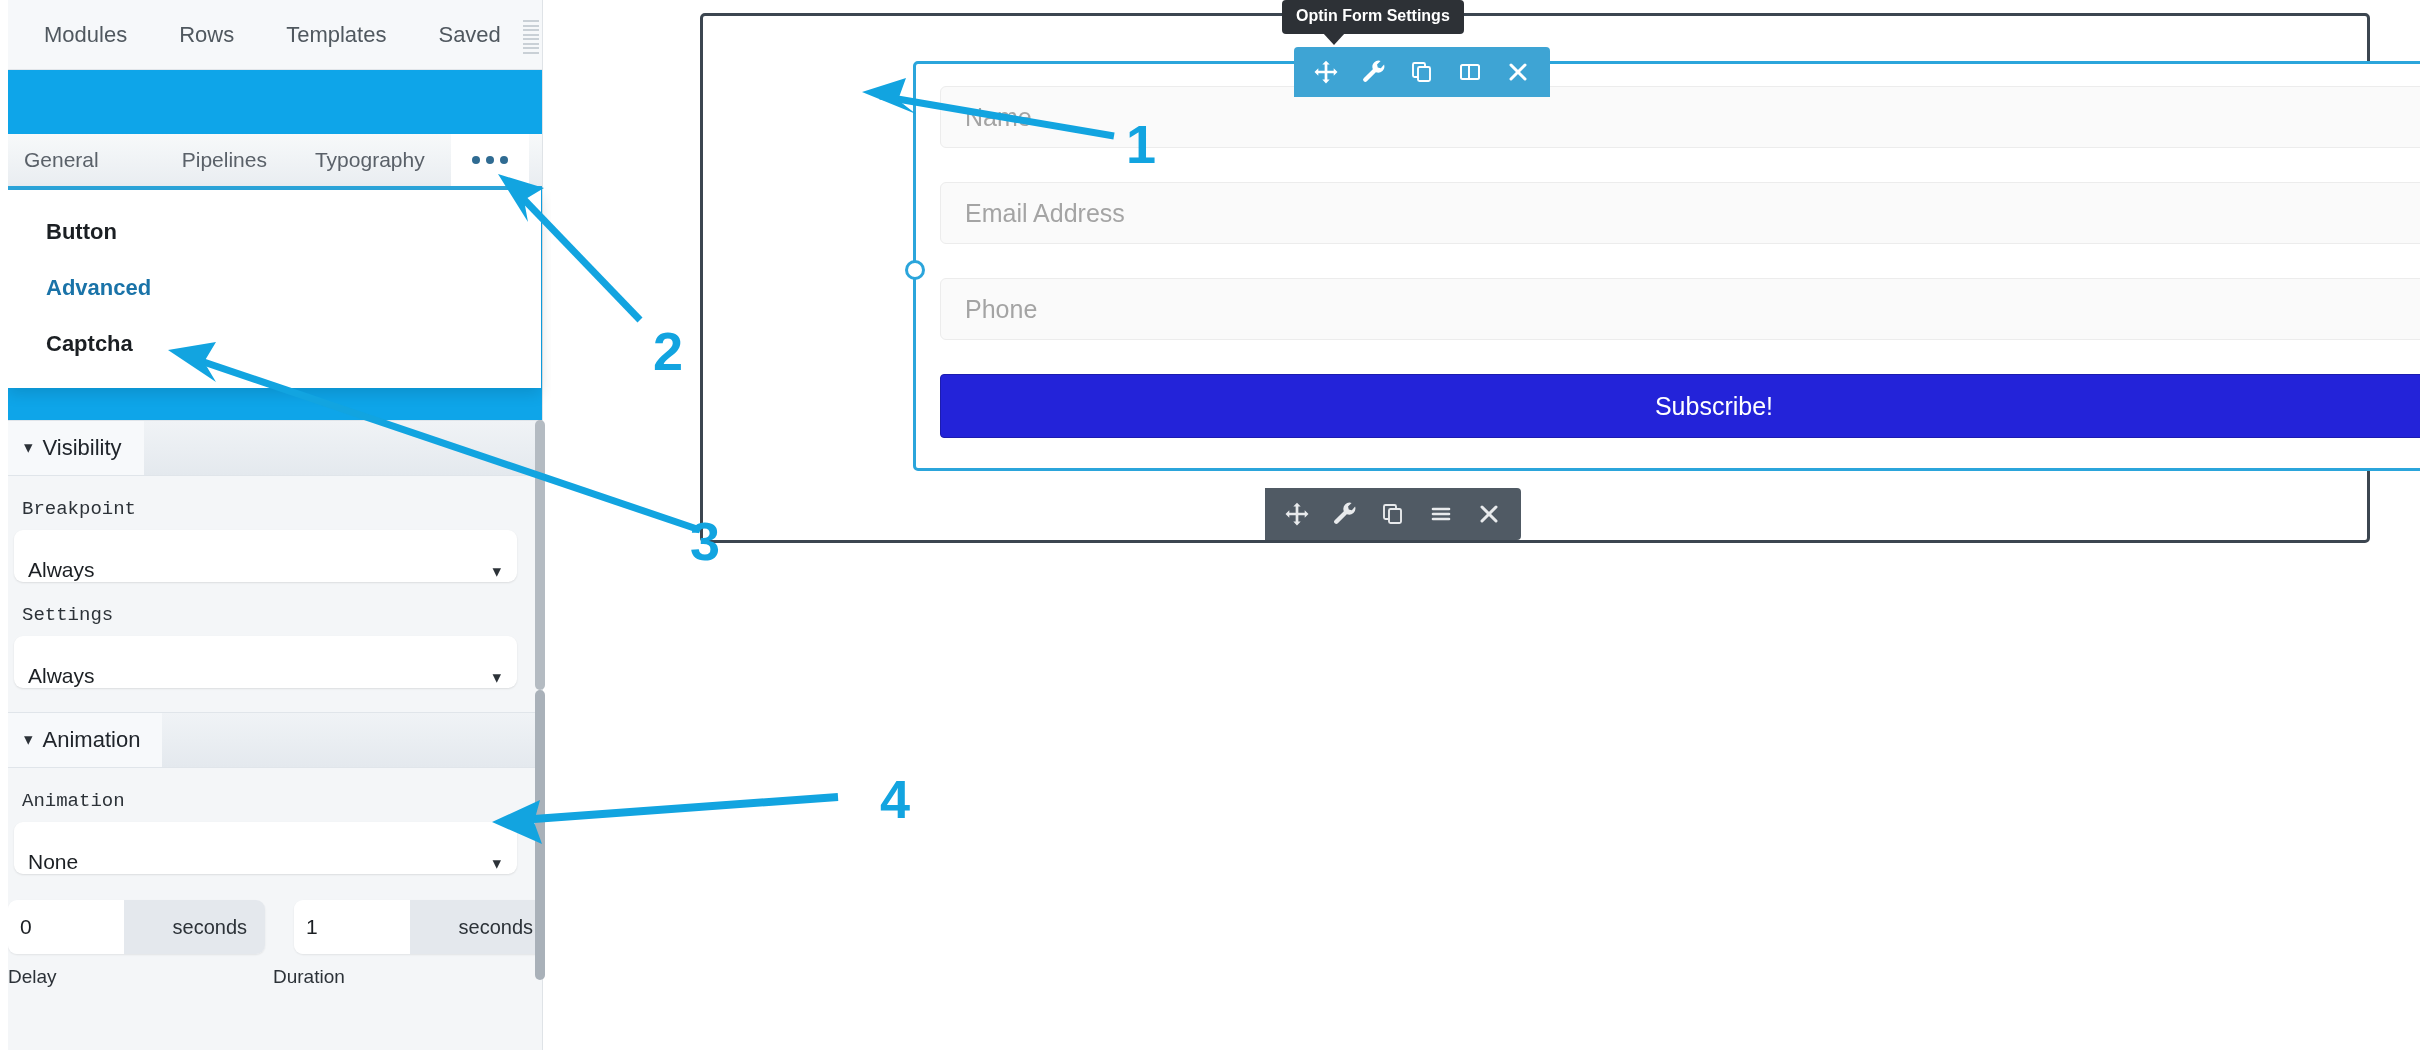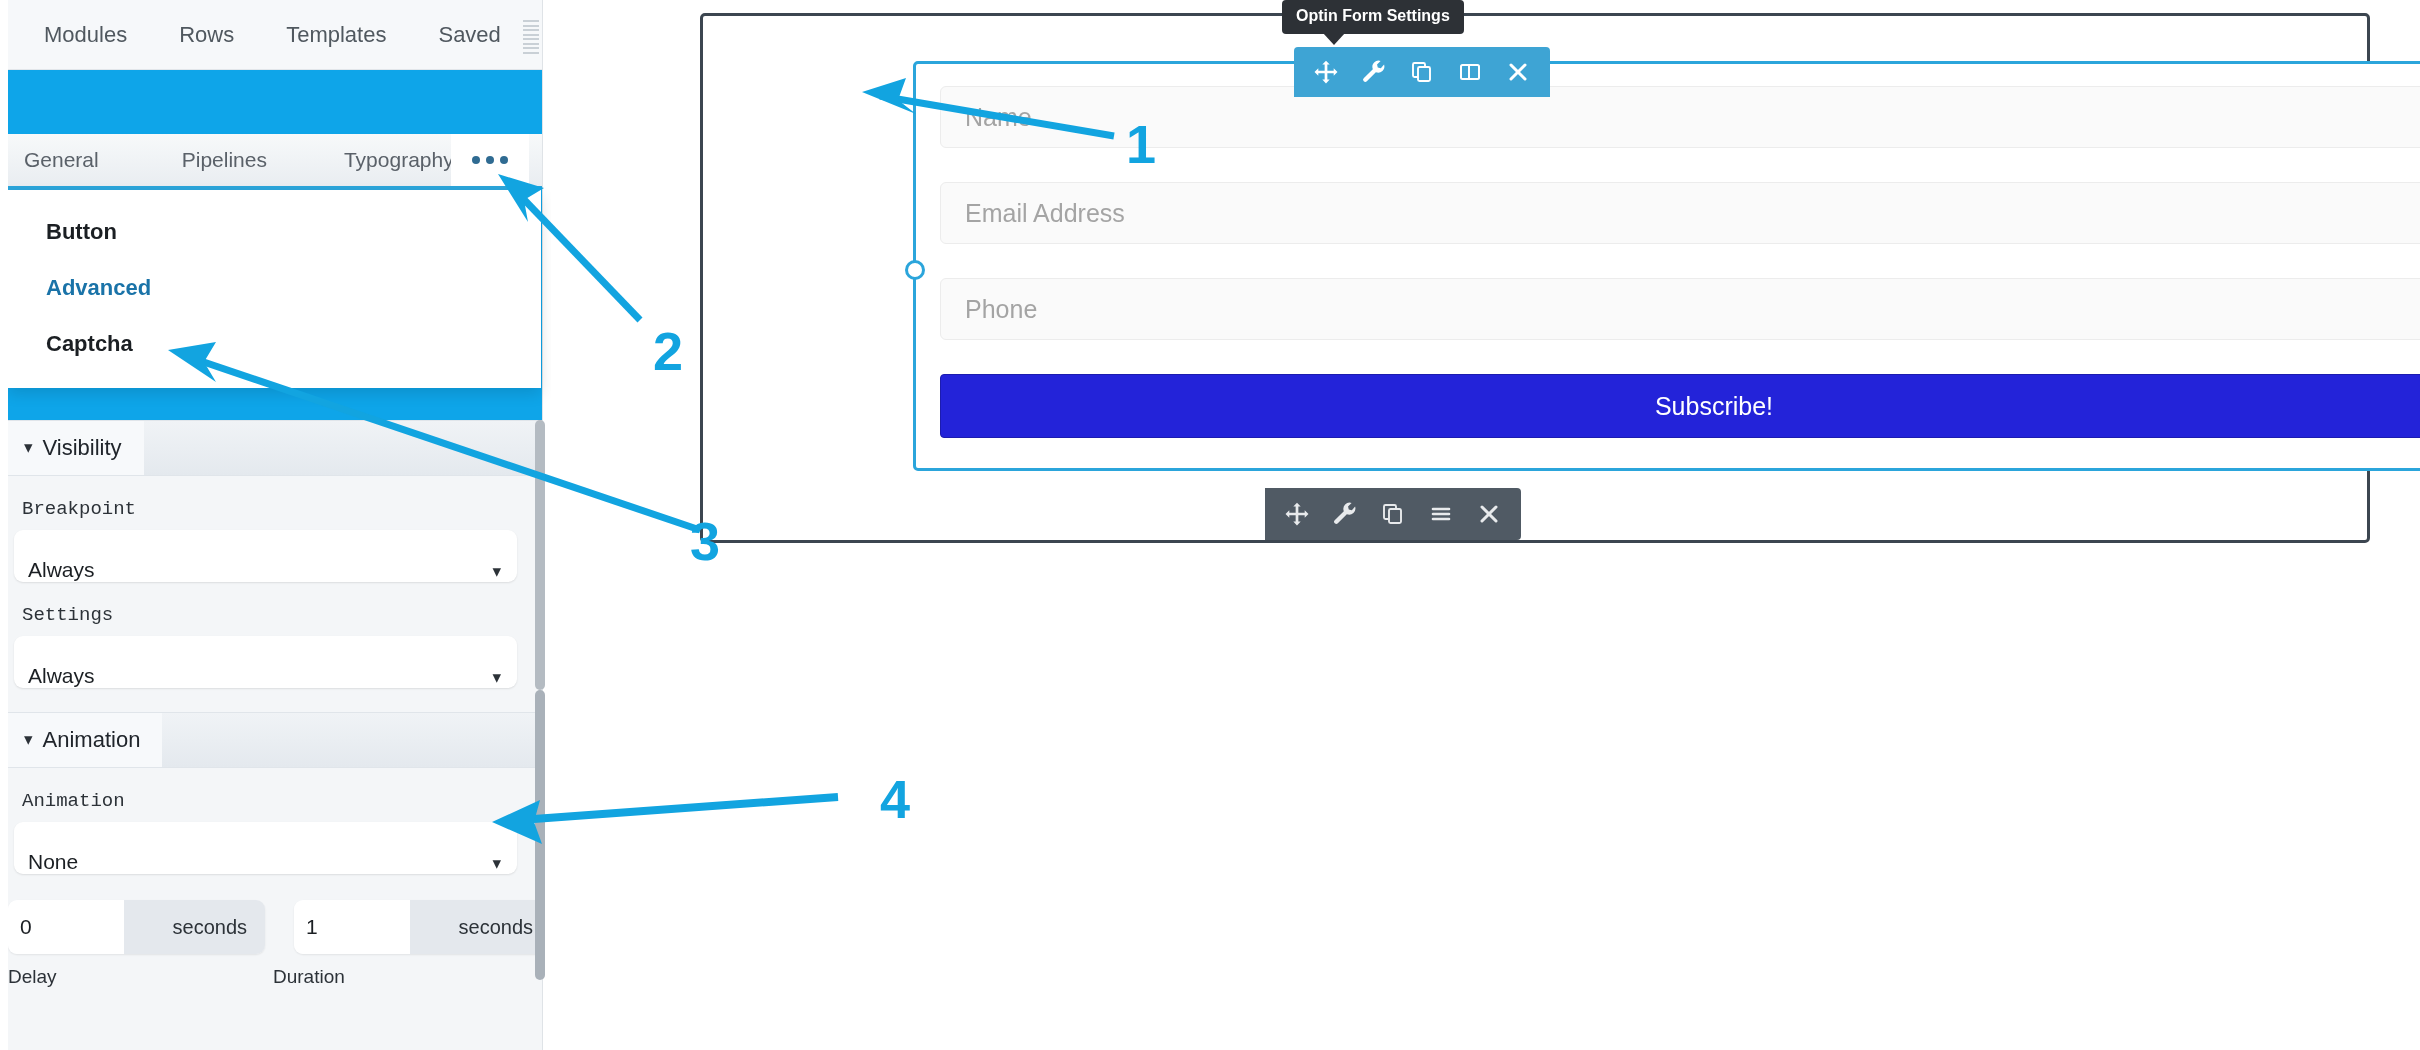--- a/index.html
+++ b/index.html
@@ -88,21 +88,21 @@
   .panel-tabs .tab {
     font-size: 21px;
     color: #5a6169;
     padding: 0 0 0 0;
     height: 52px;
     line-height: 52px;
     white-space: nowrap;
   }
   .tab-general { margin-left: 16px; }
   .tab-pipelines { margin-left: 83px; }
-  .tab-typography { margin-left: 77px; }
+  .tab-typography { margin-left: 48px; }
   .tab-more {
     position: absolute;
     right: 22px;
     top: 0;
     width: 78px;
     height: 52px;
     background: #ffffff;
     display: flex;
     align-items: center;
     justify-content: center;

